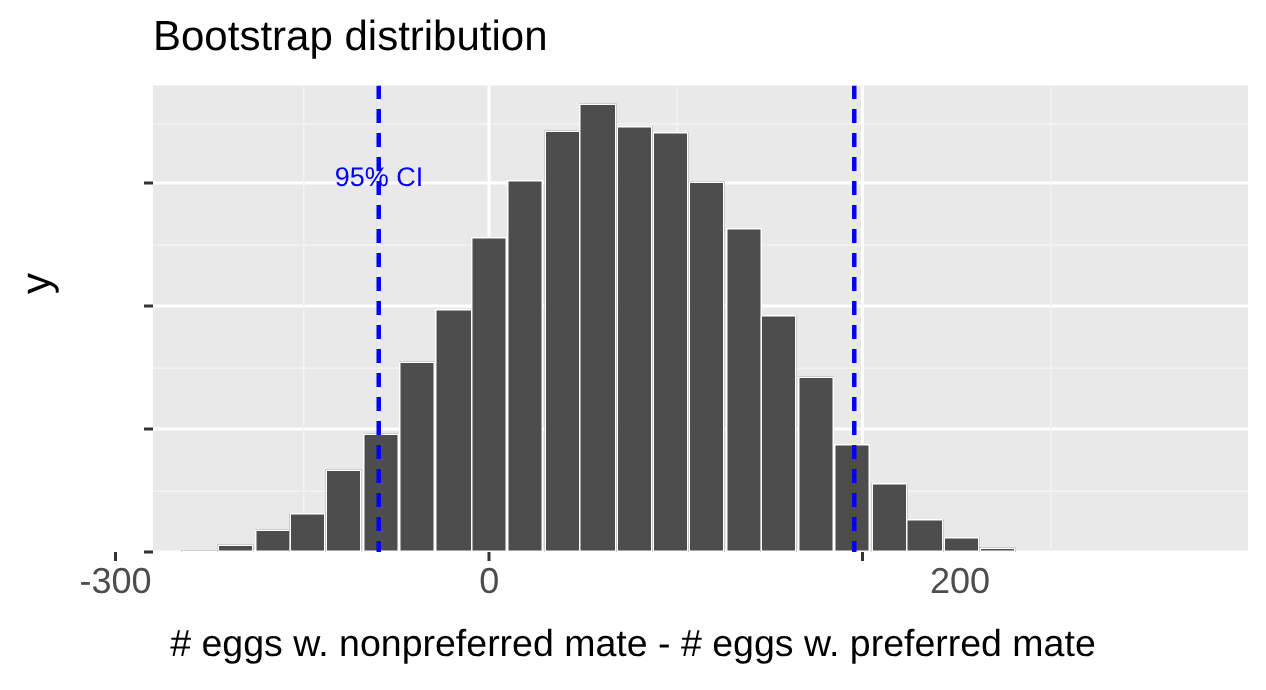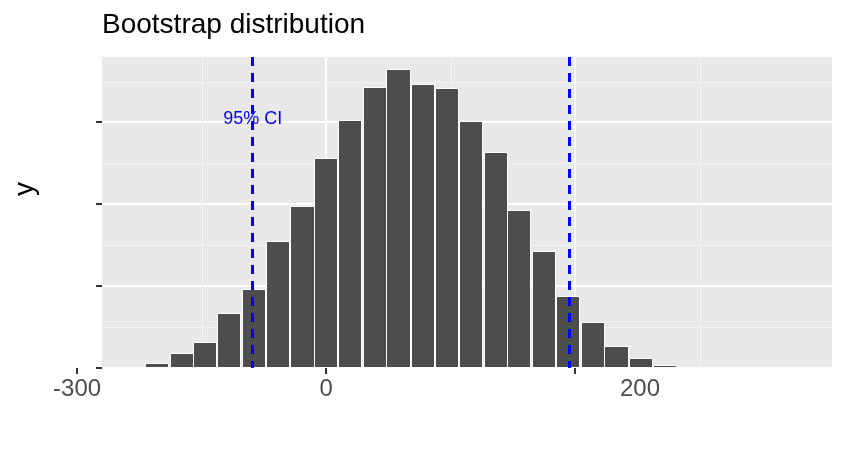--- a/index.html
+++ b/index.html
@@ -174,14 +174,15 @@
       <div class="tick-x" style="position: absolute; left: 76.0853px; top: 368px;"></div>
       <div class="tick-x" style="position: absolute; left: 325.232px; top: 368px;"></div>
       <div class="tick-x" style="position: absolute; left: 574.379px; top: 368px;"></div>
     </div>
   <div id="x-tick-labels">
       <div class="xlab" style="left: 77.0853px;">-300</div>
       <div class="xlab" style="left: 326.232px;">0</div>
       <div class="xlab" style="left: 592px; margin-left: 48px;">200</div>
     </div>
 
+  <div id="x-axis-title"># eggs w. nonpreferred mate - # eggs w. preferred mate</div>
 
 </div>
 
 </body></html>

